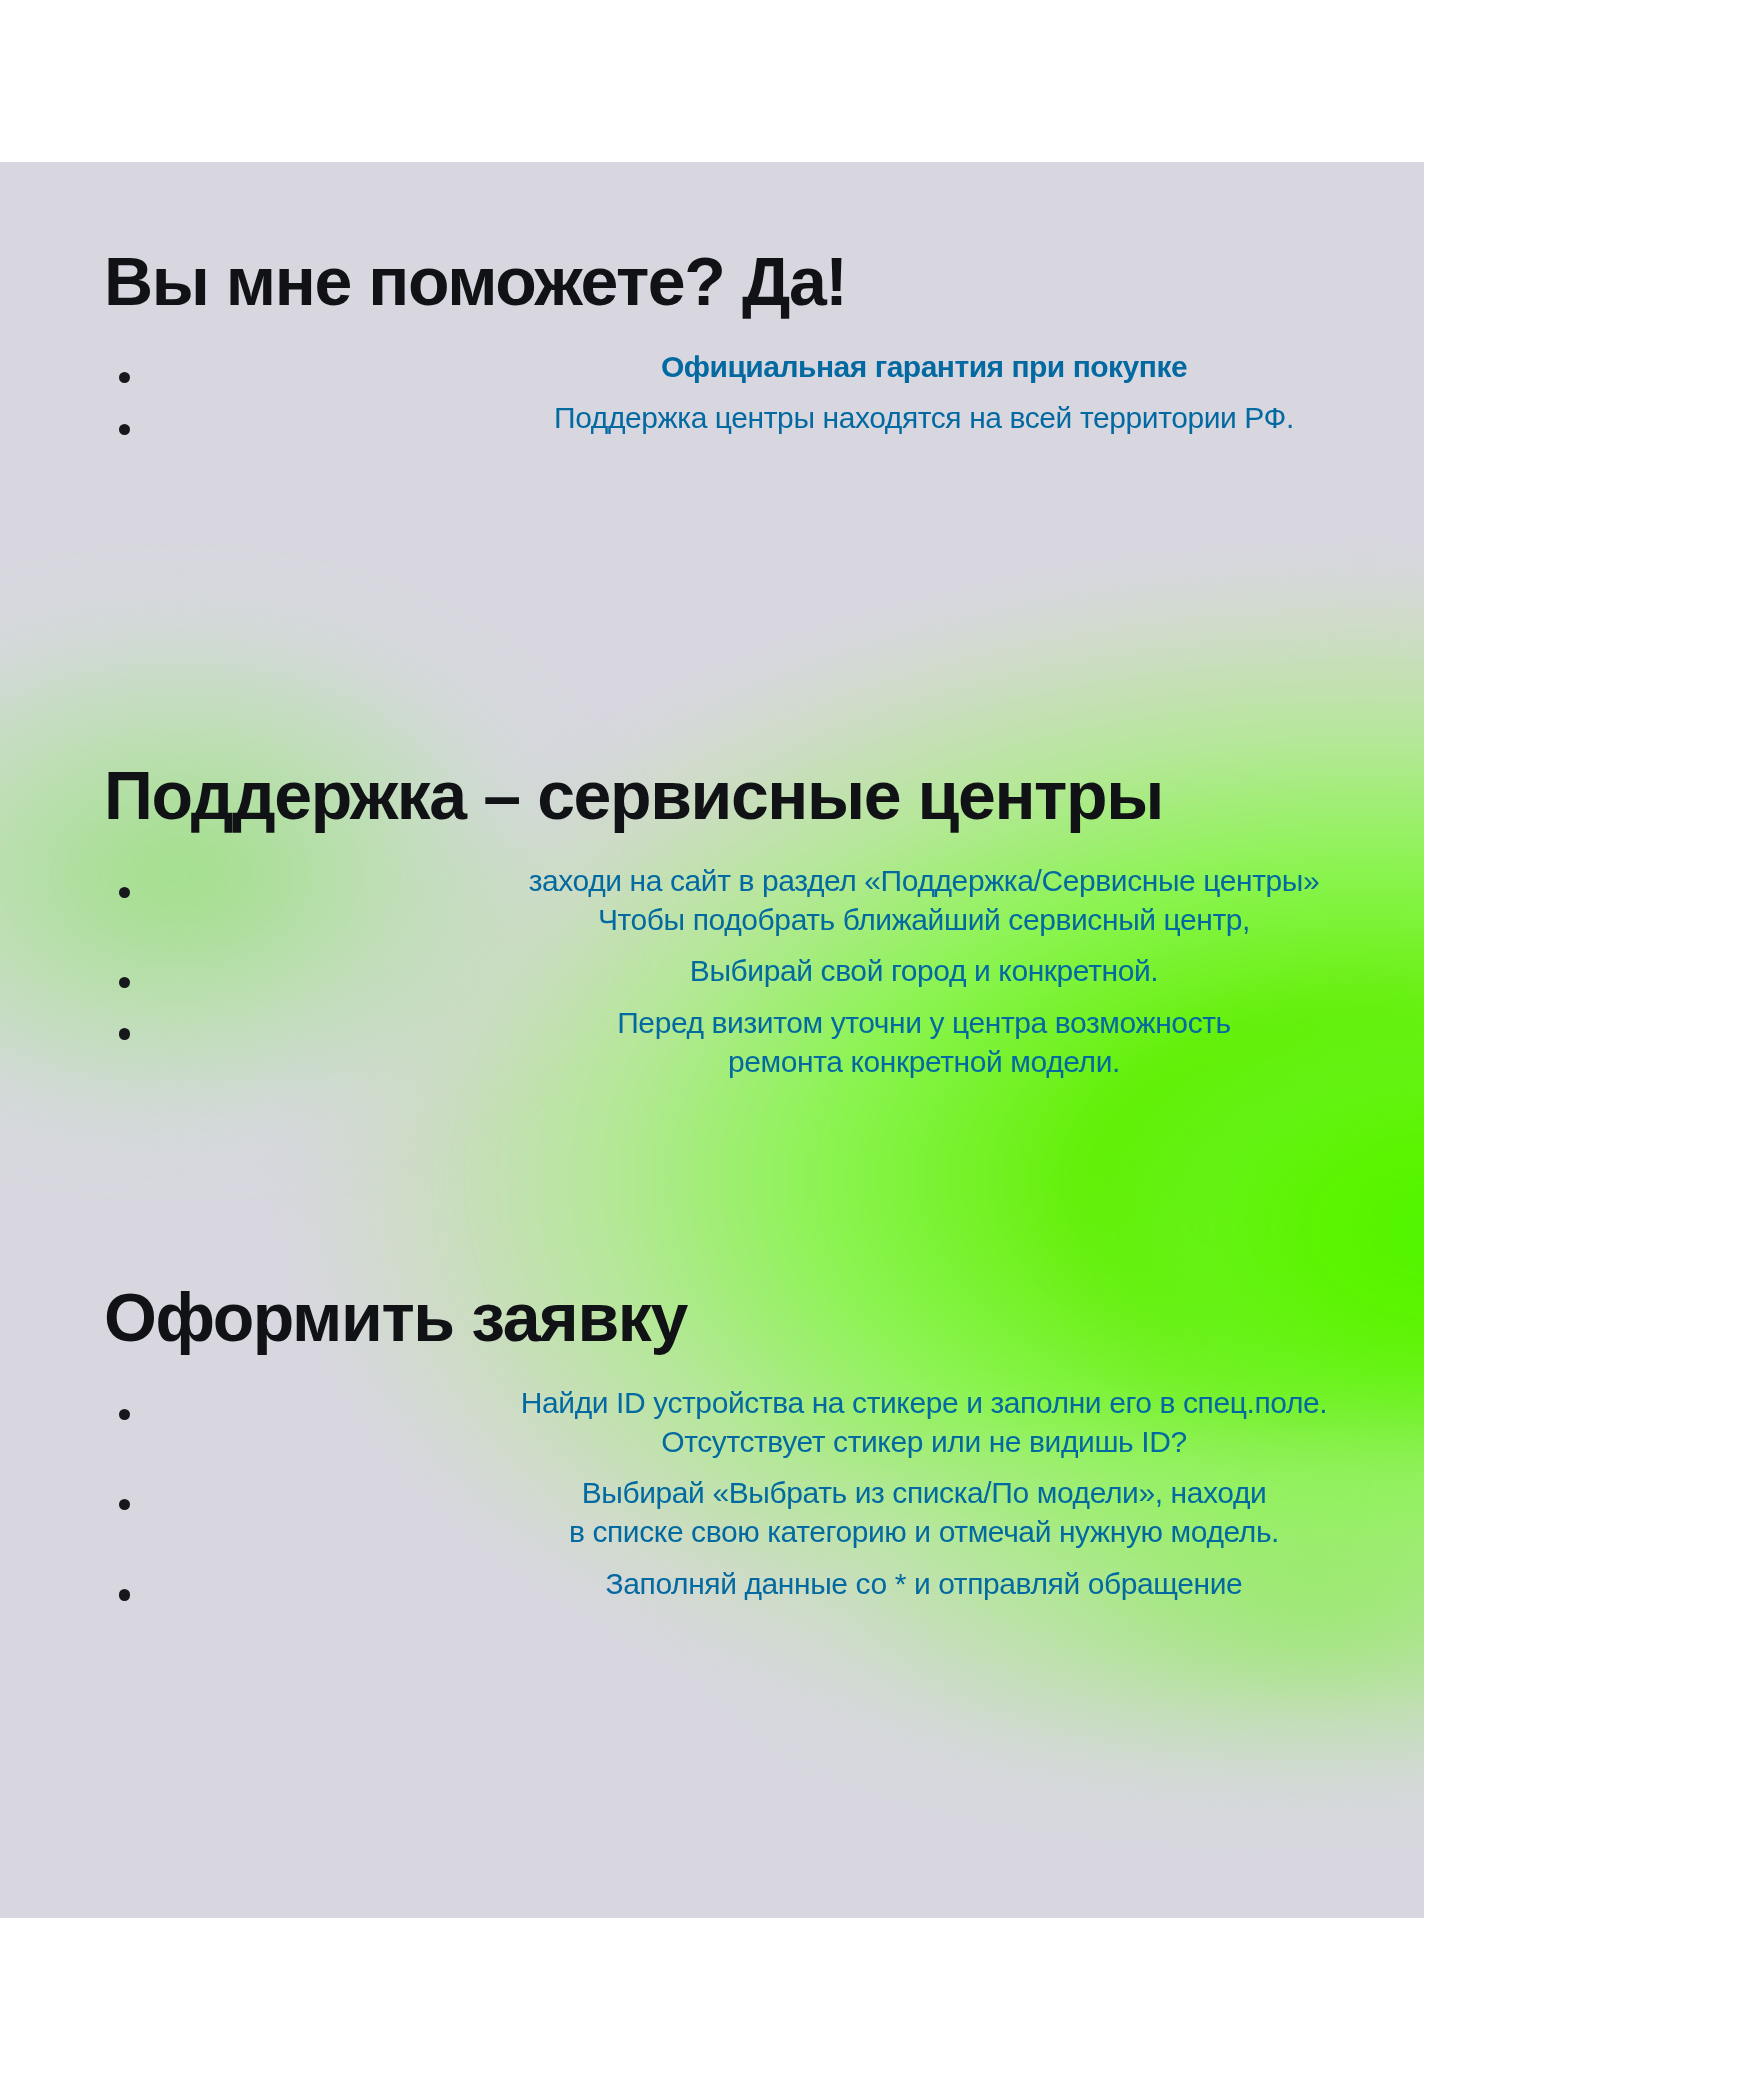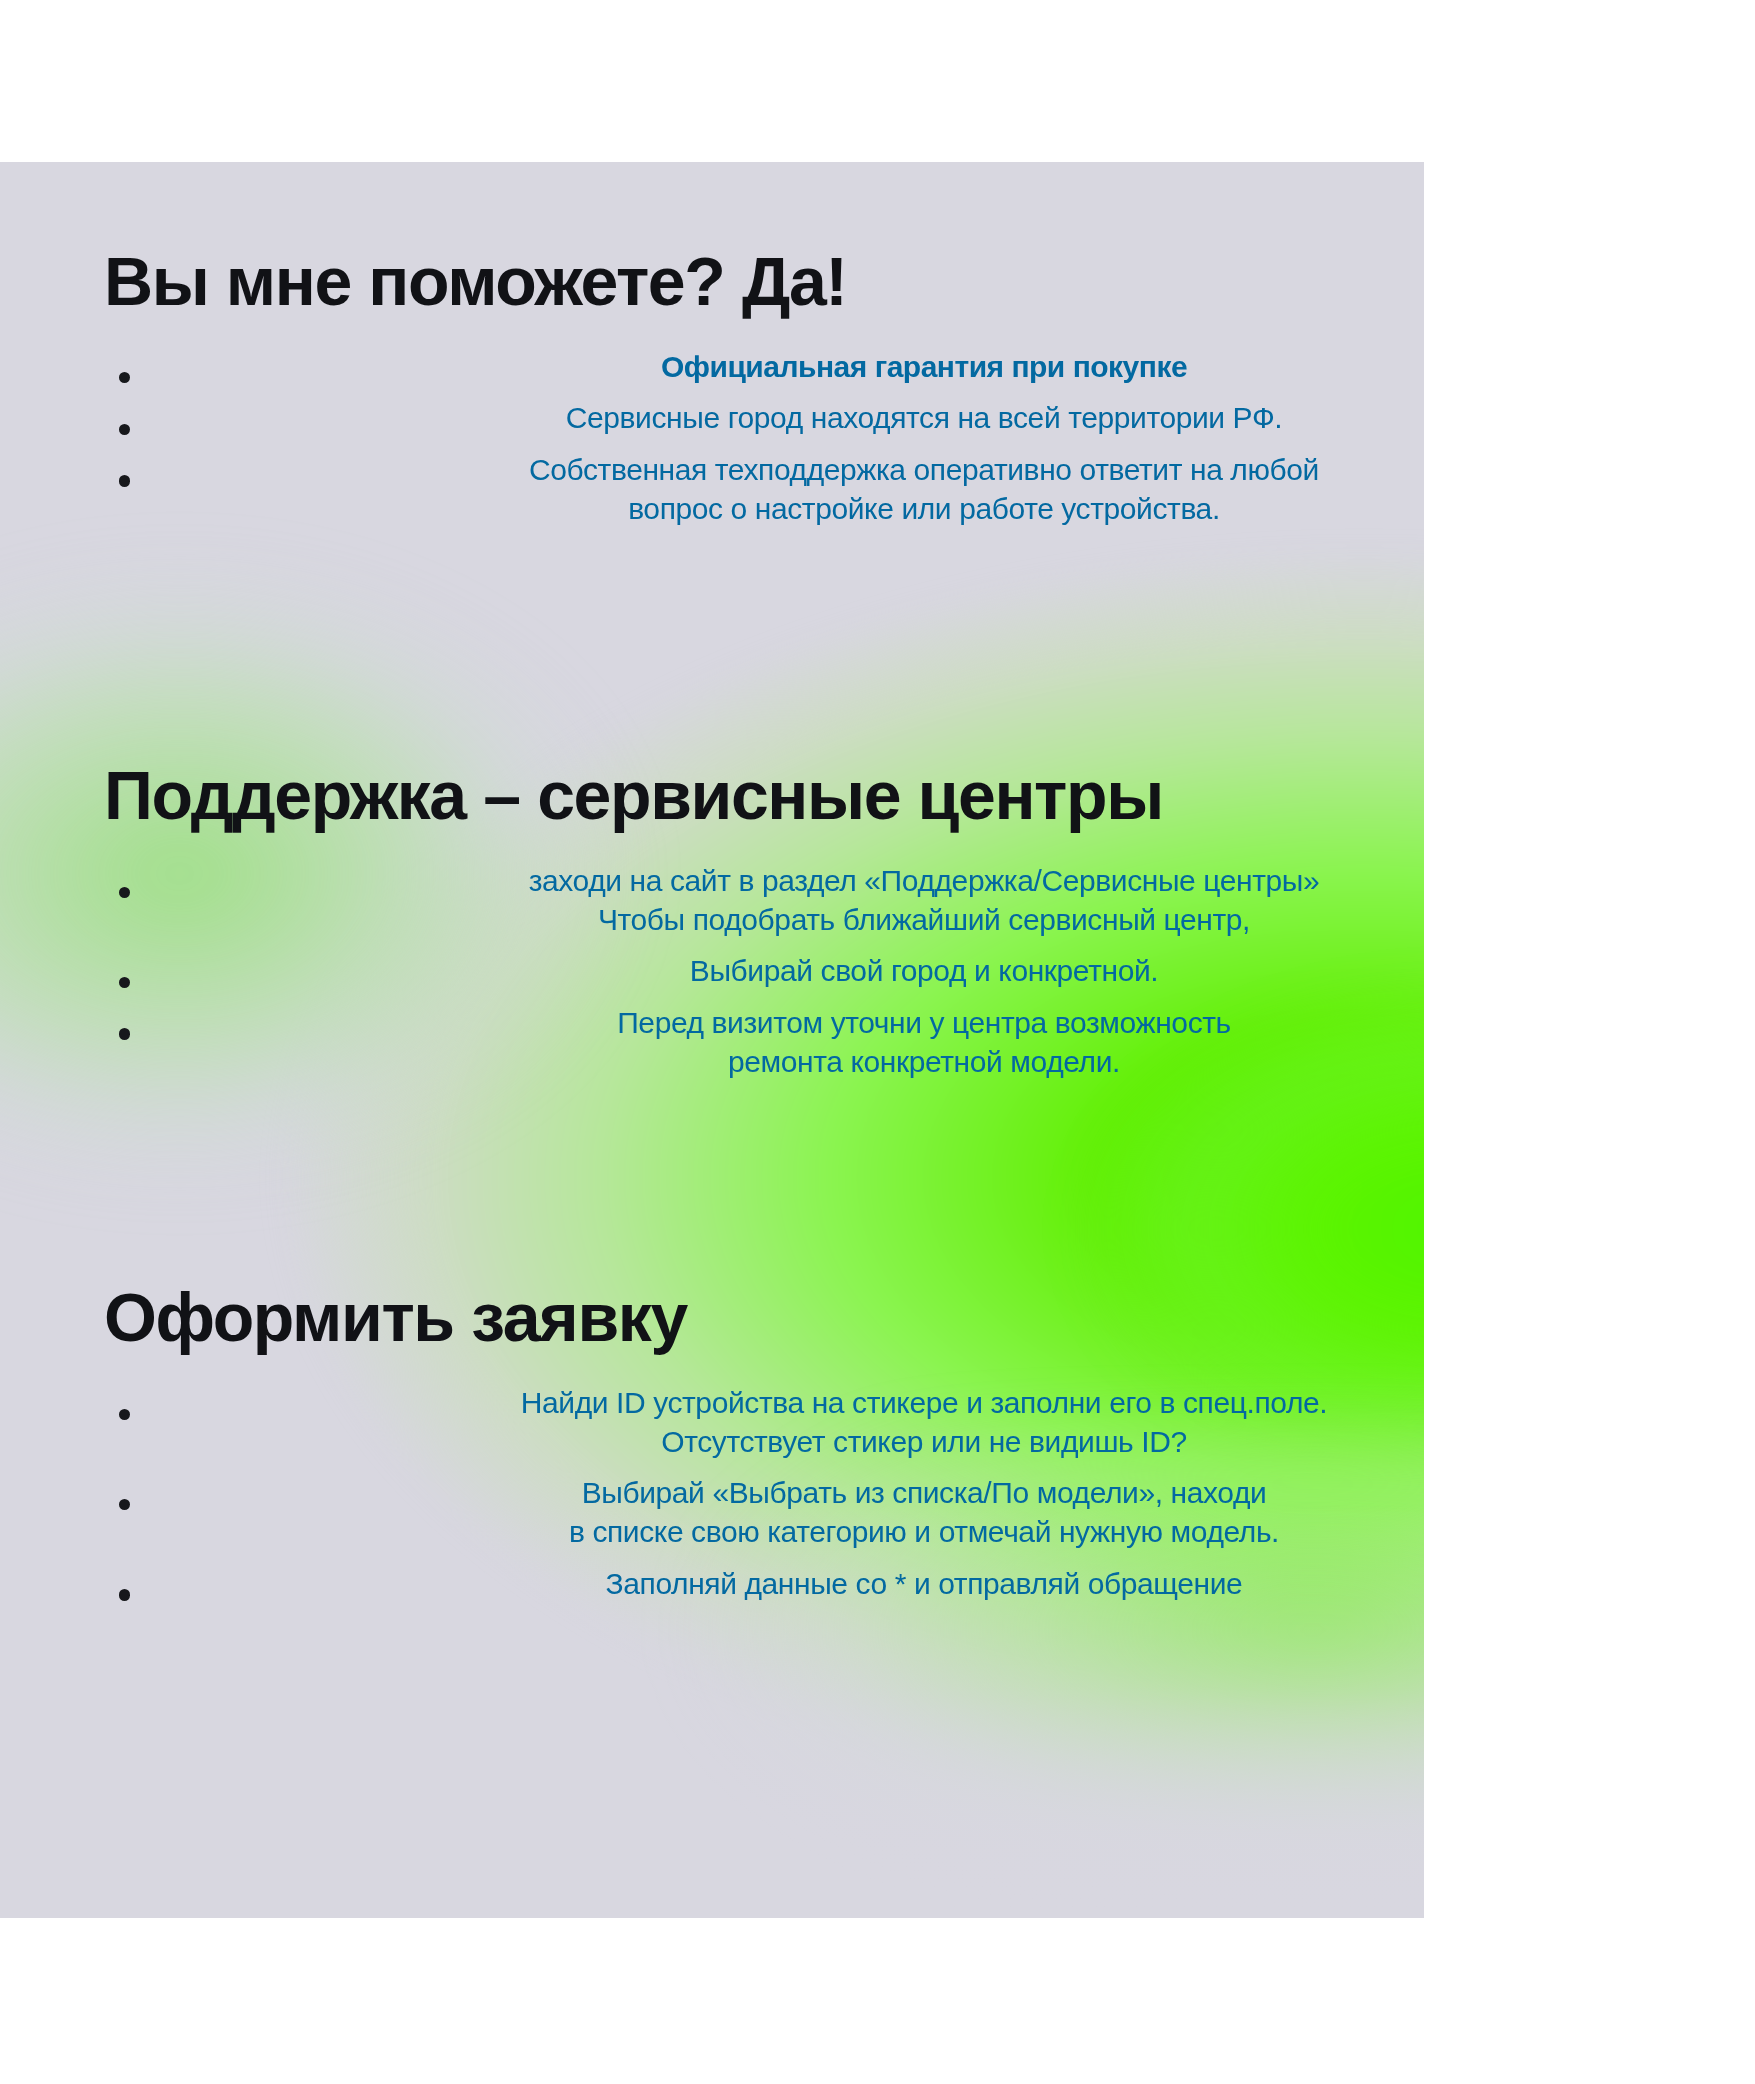--- a/index.html
+++ b/index.html
@@ -207,28 +207,21 @@
         <ul class="bullets">
           <li class="strong">
             <span class="dot"></span>
             <span class="lines">
               <span class="ln">Официальная гарантия при покупке</span>
             </span>
           </li>
           <li>
             <span class="dot"></span>
             <span class="lines">
-              <span class="ln">Сервисные город находятся на всей территории РФ.</span>
-            </span>
-          </li>
-          <li>
-            <span class="dot"></span>
-            <span class="lines">
-              <span class="ln">Собственная техподдержка оперативно ответит на любой</span>
-              <span class="ln">вопрос о настройке или работе устройства.</span>
+              <span class="ln">Поддержка центры находятся на всей территории РФ.</span>
             </span>
           </li>
         </ul>
       </section>
 
       <section class="section section-2">
         <h2 class="heading">Поддержка – сервисные центры</h2>
         <ul class="bullets">
           <li>
             <span class="dot"></span>

